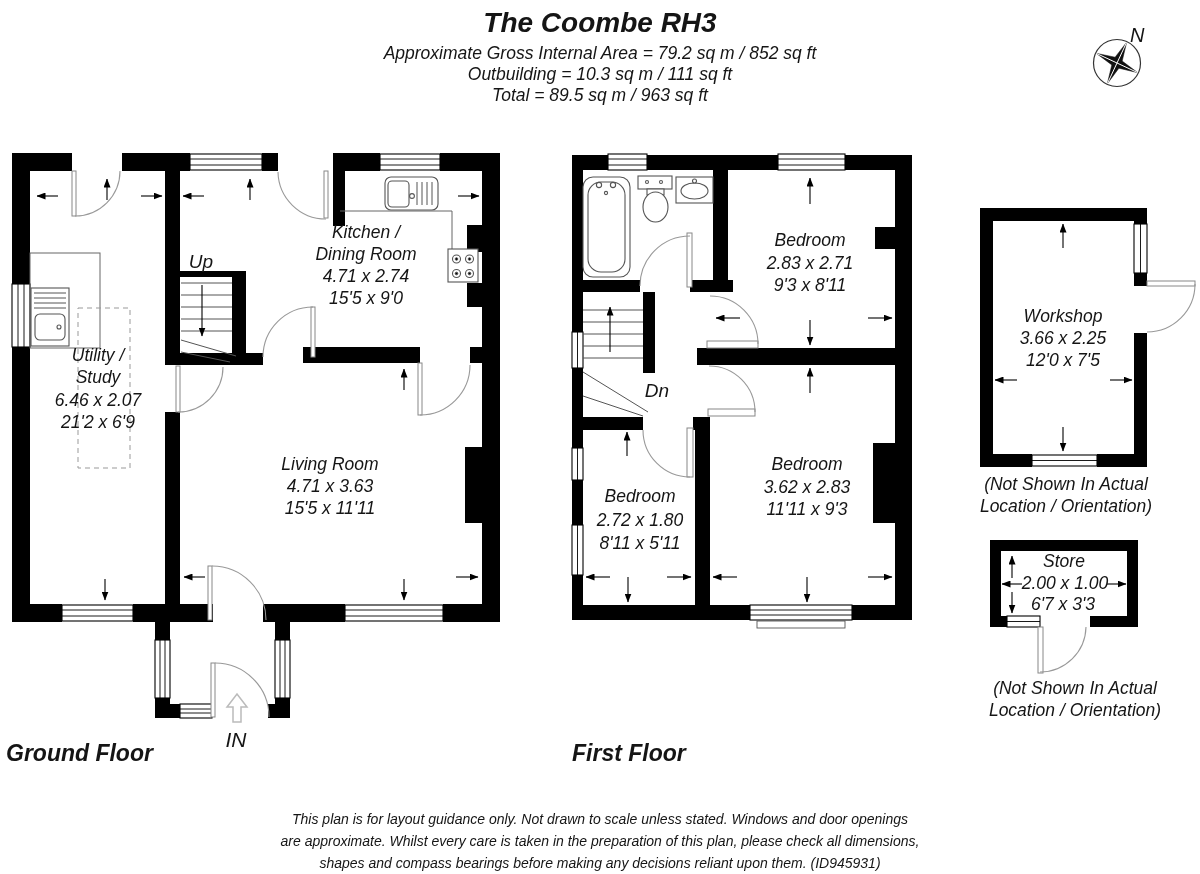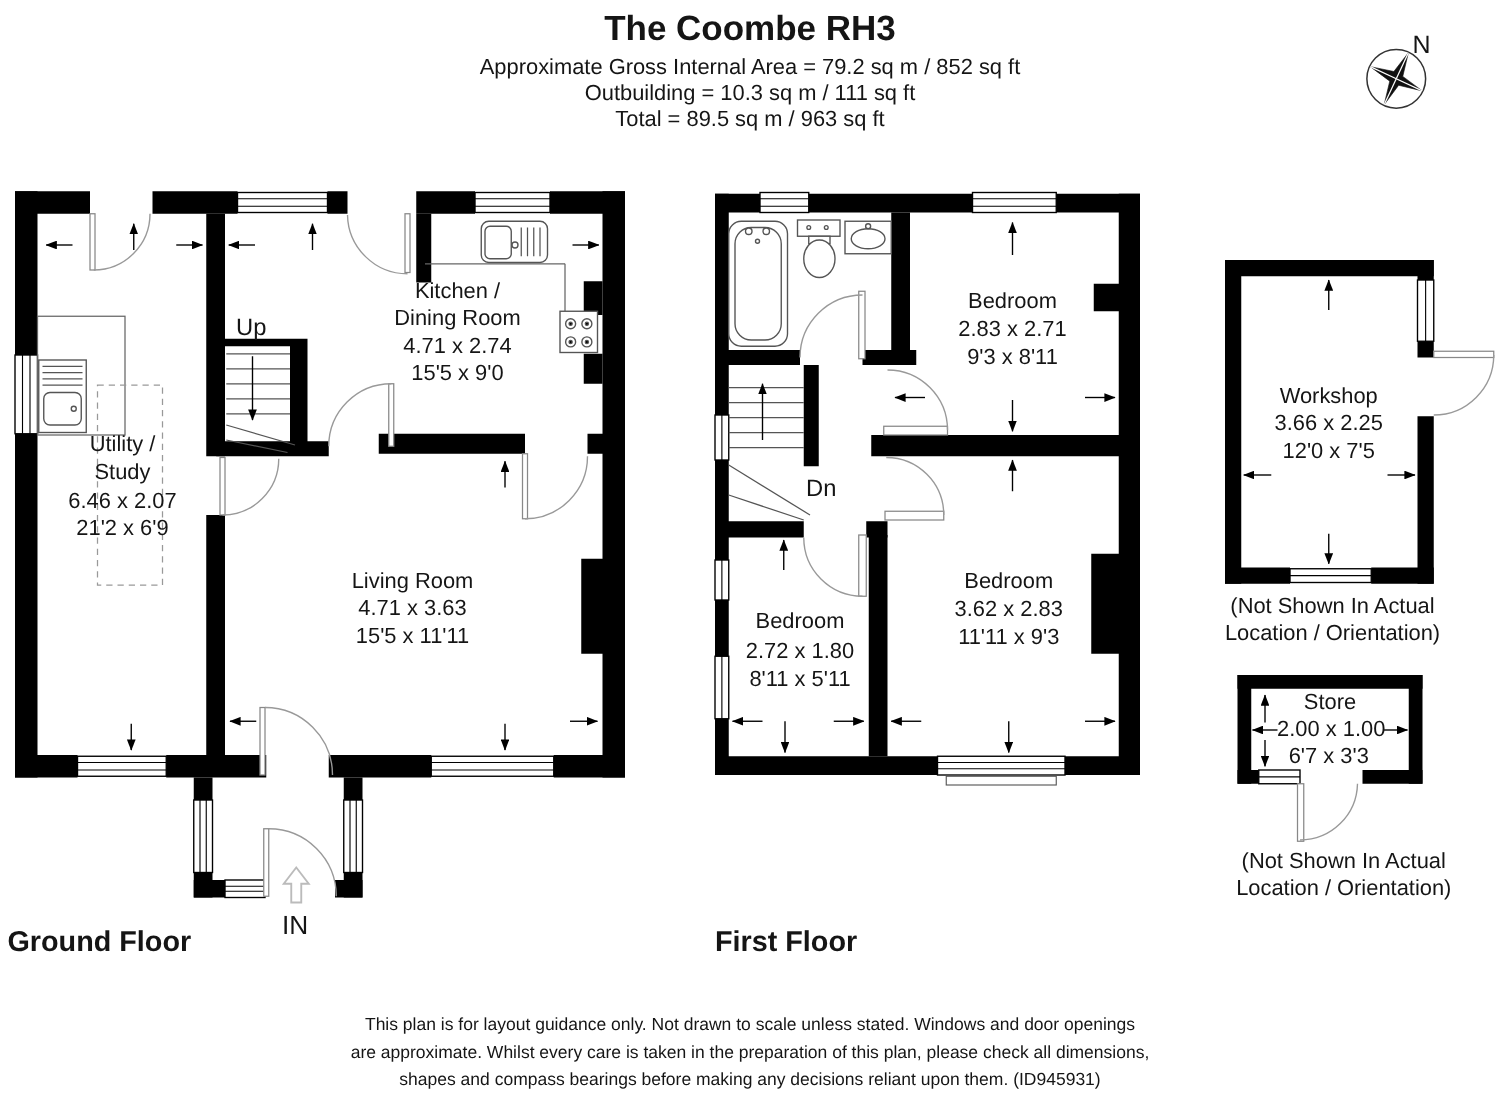--- a/index.html
+++ b/index.html
@@ -1,16 +1,16 @@
 <!DOCTYPE html>
 <html><head>
 <meta charset="utf-8">
 <style>
   html,body{margin:0;padding:0;background:#fff;}
-  .page{position:relative;width:1200px;height:874px;background:#fff;overflow:hidden;}
+  .page{position:relative;width:1200px;height:874px;background:#fff;overflow:hidden;font-style:italic;}
   svg text{font-family:"Liberation Sans", sans-serif; fill:#151515;}
   .t17{font-size:17.5px;}
   .t19{font-size:19px;}
   .t21{font-size:21px;}
   .t14{font-size:14px;}
   .t28{font-size:28px;font-weight:bold;}
   .t23{font-size:23px;font-weight:bold;}
   .t20{font-size:20px;}
   .mid{text-anchor:middle;}
   .wall{fill:#000;stroke:none;}

